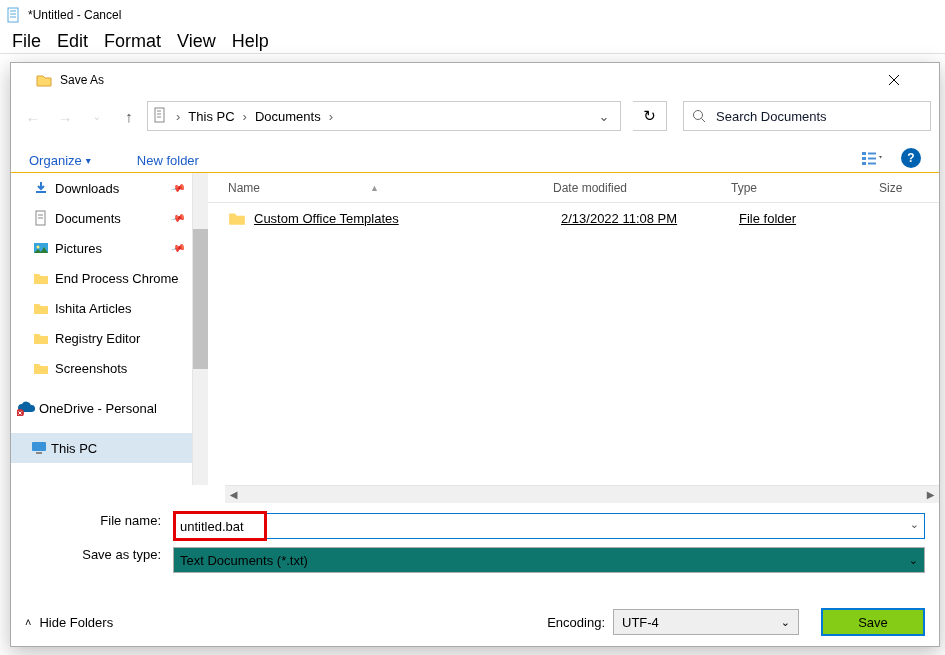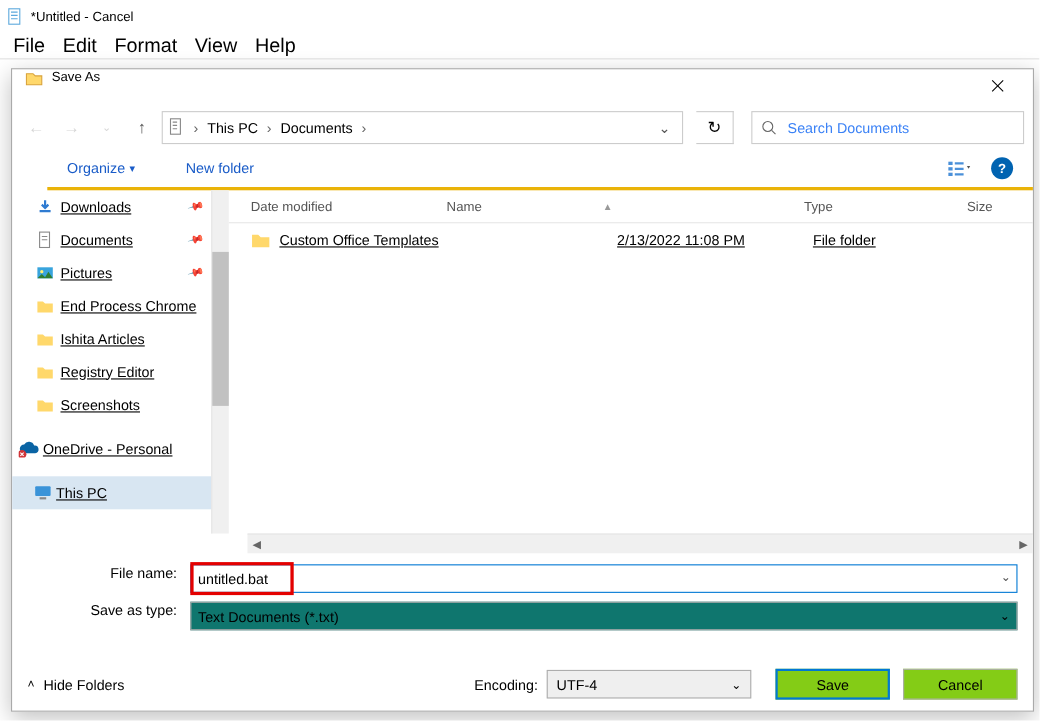--- a/index.html
+++ b/index.html
@@ -8,49 +8,49 @@
   
   .np-titlebar { height: 30px; display: flex; align-items: center; padding: 0 6px; background: #fff; }
   .np-titlebar .np-icon { width: 16px; height: 16px; margin-right: 6px; }
   .np-title { font-size: 12px; color: #000; }
   .np-menubar { height: 24px; display: flex; align-items: center; padding: 0 4px; background: #fff; border-bottom: 1px solid #e1e1e1; }
   .np-menubar span { padding: 3px 8px; font-size: 18px; }
   
   
   .dialog { position: absolute; left: 10px; top: 62px; width: 930px; height: 585px; background: #fff; border: 1px solid #aaa; box-shadow: 0 6px 20px rgba(0,0,0,.25); }
   
-  .dlg-titlebar { height: 34px; display: flex; align-items: flex-start; padding: 0 12px; }
+  .dlg-titlebar { height: 34px; display: flex; align-items: center; padding: 0 25px; }
   .dlg-titlebar .dlg-icon { width: 16px; height: 16px; margin-right: 8px; }
   .dlg-title { font-size: 12px; flex: 1; }
   .dlg-close { width: 40px; height: 30px; display: flex; align-items: center; justify-content: center; font-size: 14px; }
   
   .dlg-nav { height: 38px; display: flex; align-items: center; padding: 0 8px; gap: 4px; }
   .nav-arrow { width: 28px; height: 28px; display: flex; align-items: center; justify-content: center; color: #999; font-size: 15px; }
   .nav-arrow.disabled { opacity: .4; }
   .nav-up { color:#555; }
   .addrbar { flex: 1; height: 30px; border: 1px solid #ccc; display: flex; align-items: center; padding: 0 4px; min-width: 0; margin-right: 8px; }
   .addr-icon { width:18px; height:18px; margin-right:4px;}
   .addrbar .crumb { padding: 0 6px; font-size: 13px; height: 28px; display: flex; align-items: center; }
   .addrbar .sep { color: #666; padding: 0 2px; }
   .addr-spacer { flex: 1; }
   .addr-drop { width: 24px; text-align: center; color: #555; }
   .refresh-btn { width: 34px; height: 30px; border: 1px solid #ccc; border-left: none; display: flex; align-items: center; justify-content: center; margin-right: 12px; font-size: 15px; }
-  .searchbox { width: 248px; height: 30px; border: 1px solid #ccc; display: flex; align-items: center; padding: 0 8px; color: #3b82f6; font-size: 13px; }
+  .searchbox { width: 248px; height: 30px; border: 1px solid #ccc; display: flex; align-items: center; padding: 0 8px; color: #0f172a; font-size: 13px; }
   .searchbox .sicon { margin-right: 10px; color:#666;}
   
-  .dlg-toolbar { height: 38px; display: flex; align-items: center; padding: 0 14px; border-bottom: 3px solid #eab308; margin-left: 32px; }
+  .dlg-toolbar { height: 38px; display: flex; align-items: flex-end; padding: 0 14px; border-bottom: 1px solid #eab308; }
   .tb-btn { color: #1a5cc8; font-size: 13px; padding: 4px 4px; display: flex; align-items: center; }
   .tb-btn .caret { margin-left: 4px; font-size: 10px; }
   .tb-spacer { flex: 1; }
   .tb-icon { width: 28px; height: 28px; display: flex; align-items: center; justify-content: center; }
   .help-icon { width:20px; height:20px; border-radius:50%; background:#0063b1; color:#fff; font-size:12px; font-weight:bold; display:flex; align-items:center; justify-content:center; }
   
   .dlg-body { display: flex; height: 312px; }
   
-  .side { width: 197px; overflow: hidden; text-decoration: underline; }
+  .side { width: 197px; overflow: hidden; }
   .side-item { height: 30px; display: flex; align-items: center; padding-left: 44px; position: relative; font-size: 13px; white-space: nowrap; overflow: hidden; }
   .side-item.sel { background: #d8e6f2; }
   .side-item .pin { position: absolute; right: 8px; color: #888; font-size: 10px; transform: rotate(30deg);}
   .side-item .sicon { position: absolute; left: 22px; width: 16px; height: 16px; display:flex; align-items:center; justify-content:center; }
   .side-item.onedrive { padding-left: 28px; }
   .side-item.onedrive .sicon { left: 6px; width:20px;}
   .side-item.thispc { padding-left: 40px; }
   .side-item.thispc .sicon { left: 20px; }
   
   .vscroll { width: 17px; background: #f0f0f0; border-left:1px solid #e5e5e5; display:flex; flex-direction:column; }
@@ -284,25 +284,25 @@
         <span>This PC</span>
       </div>
     </div>
 
     <div class="vscroll">
         <div class="thumb"></div>
       </div>
 
     <div class="filelist">
       <div class="fl-header">
-        <div class="col col-date">Date modified</div>
         <div class="col col-name">
             <span>Name</span>
             <span class="sort-ind">▲</span>
           </div>
+        <div class="col col-date">Date modified</div>
         <div class="col col-type">Type</div>
         <div class="col col-size">Size</div>
       </div>
       <div class="fl-row">
         <span class="ficon">
             <svg width="18" height="18" viewBox="0 0 16 16">
               <path d="M1 4h5l2 2h7v8H1z" fill="#ffd86b"></path>
             </svg>
           </span>
         <div class="cell col-name" style="width:307px;">Custom Office Templates</div>
@@ -347,18 +347,15 @@
     </div>
     <div class="foot-spacer"></div>
     <span class="enc-label">Encoding:</span>
     <div class="enc-select">
       <span>UTF-4</span>
       <span style="font-size:11px;">⌄</span>
     </div>
     <div class="btn primary">
         <span>Save</span>
       </div>
-    <div class="btn">
-        <span>Cancel</span>
-      </div>
   </div>
 
 </div>
 
 </body></html>

